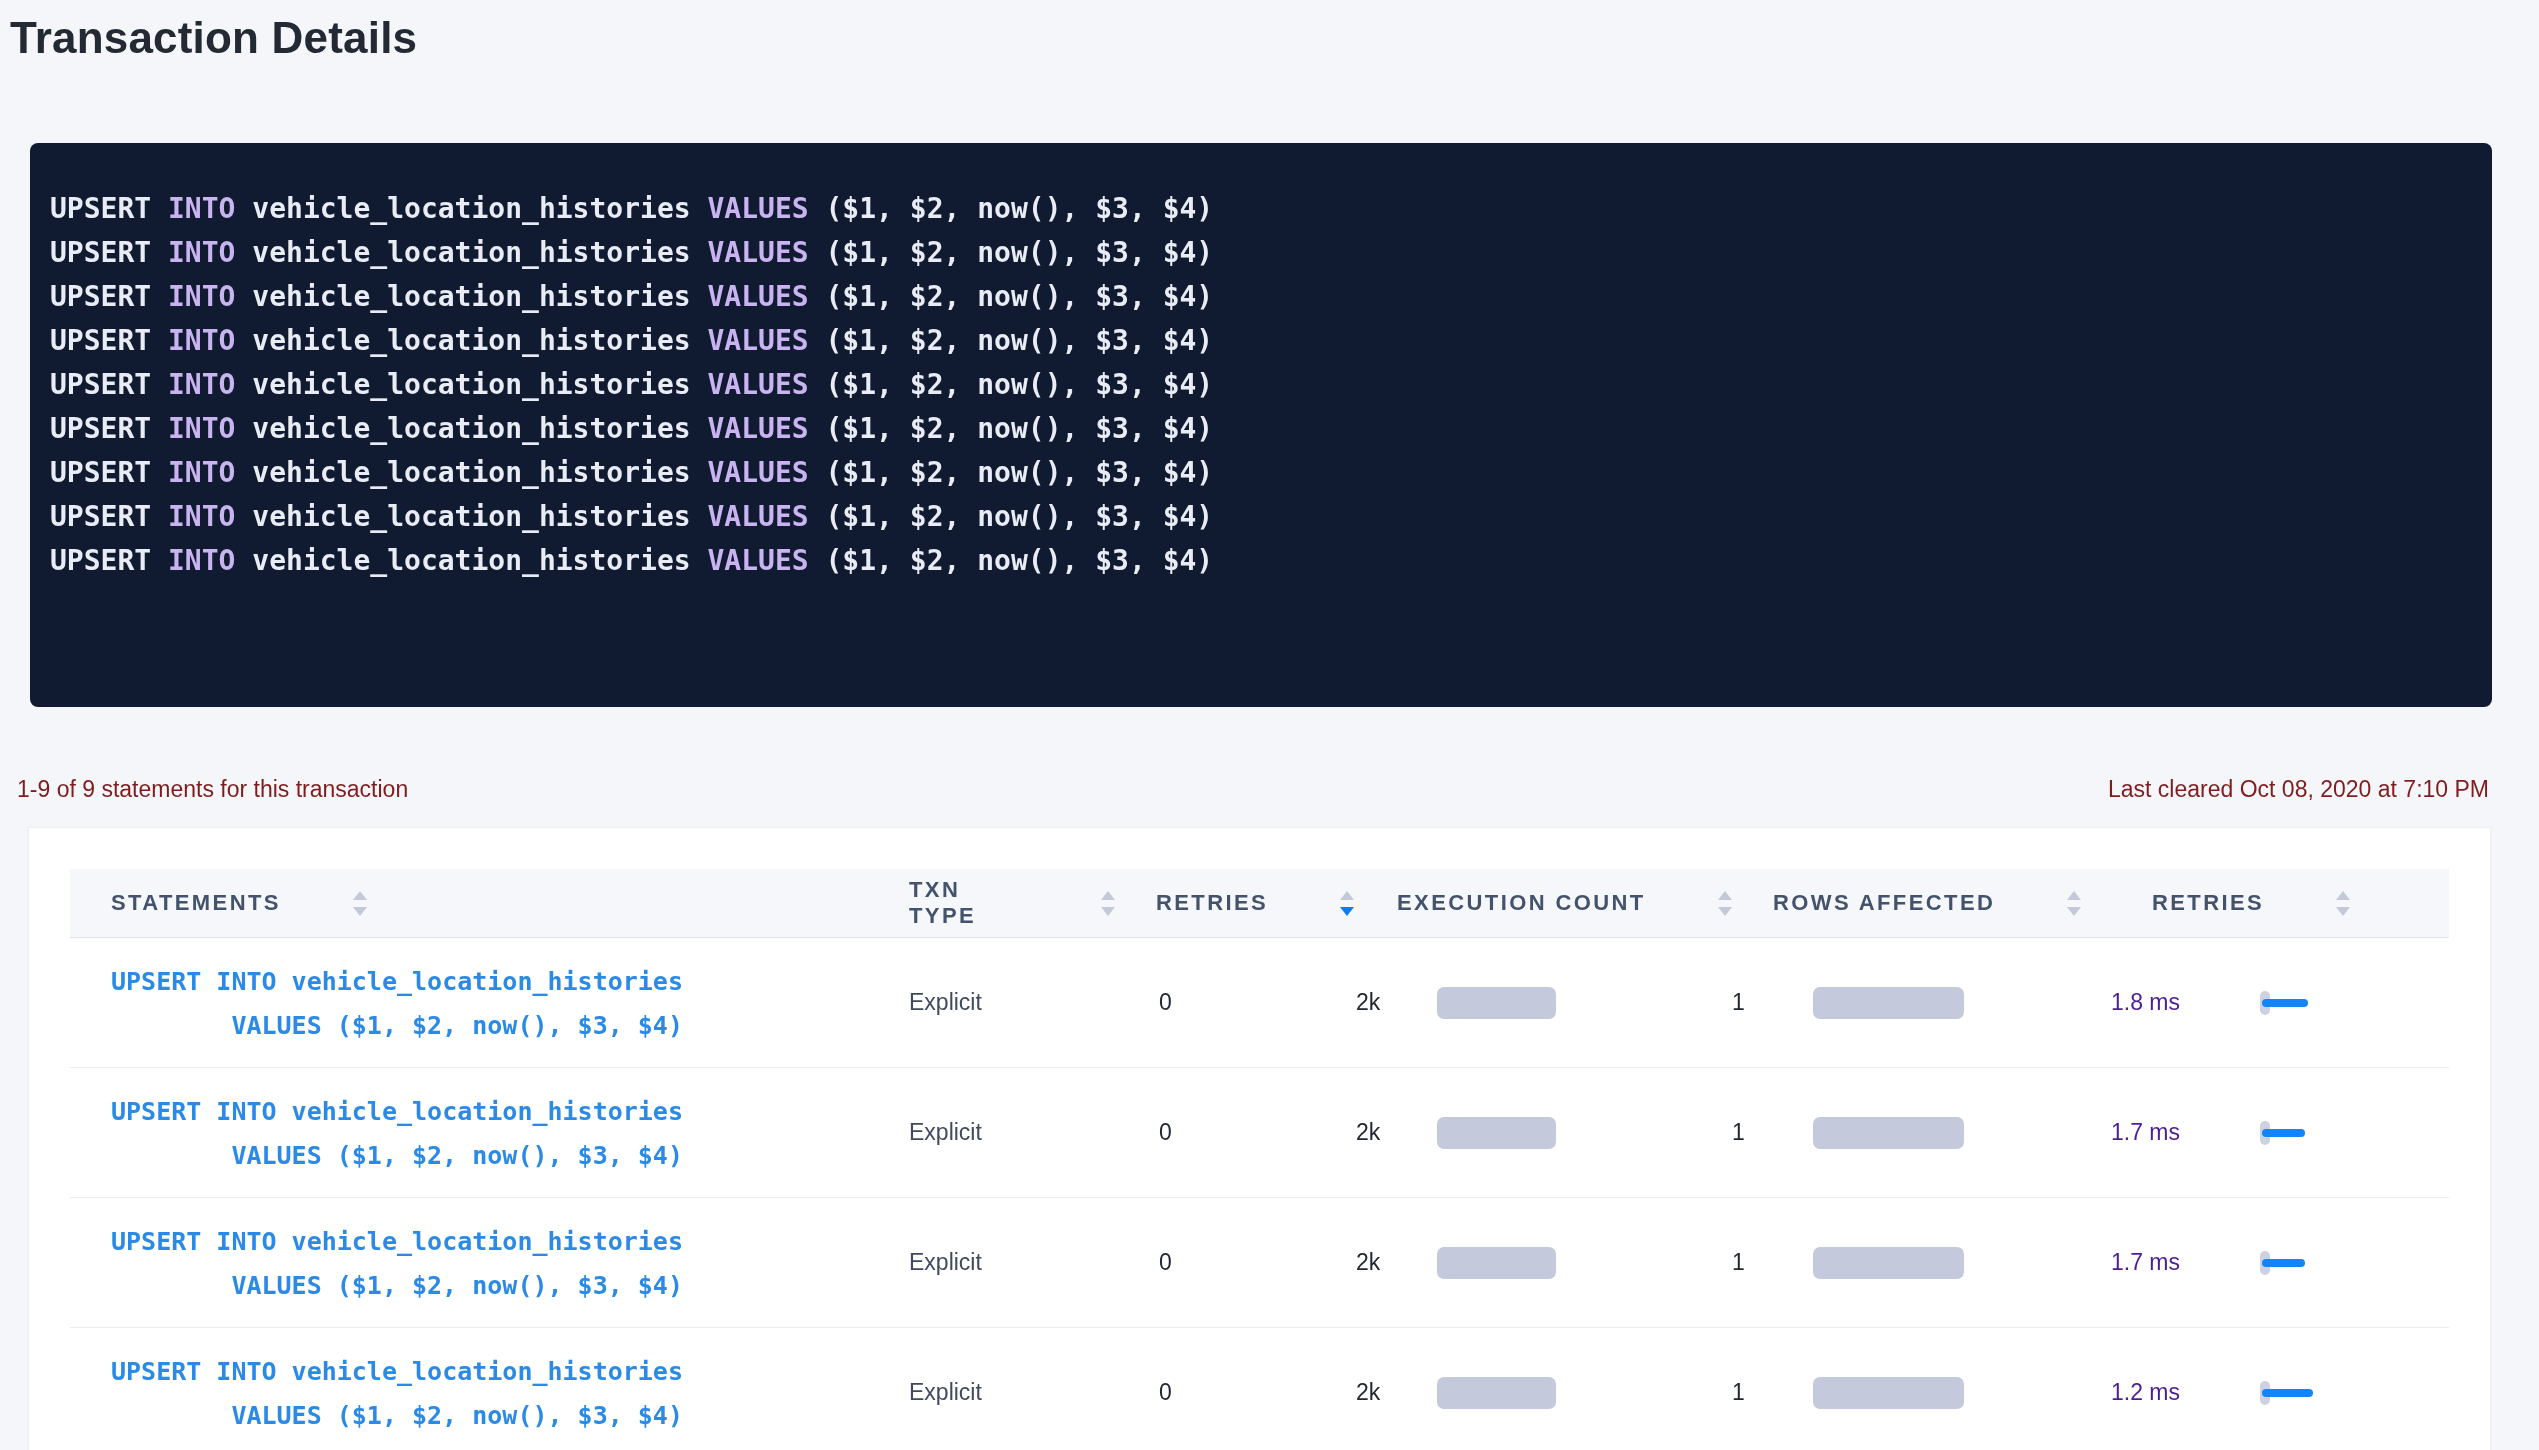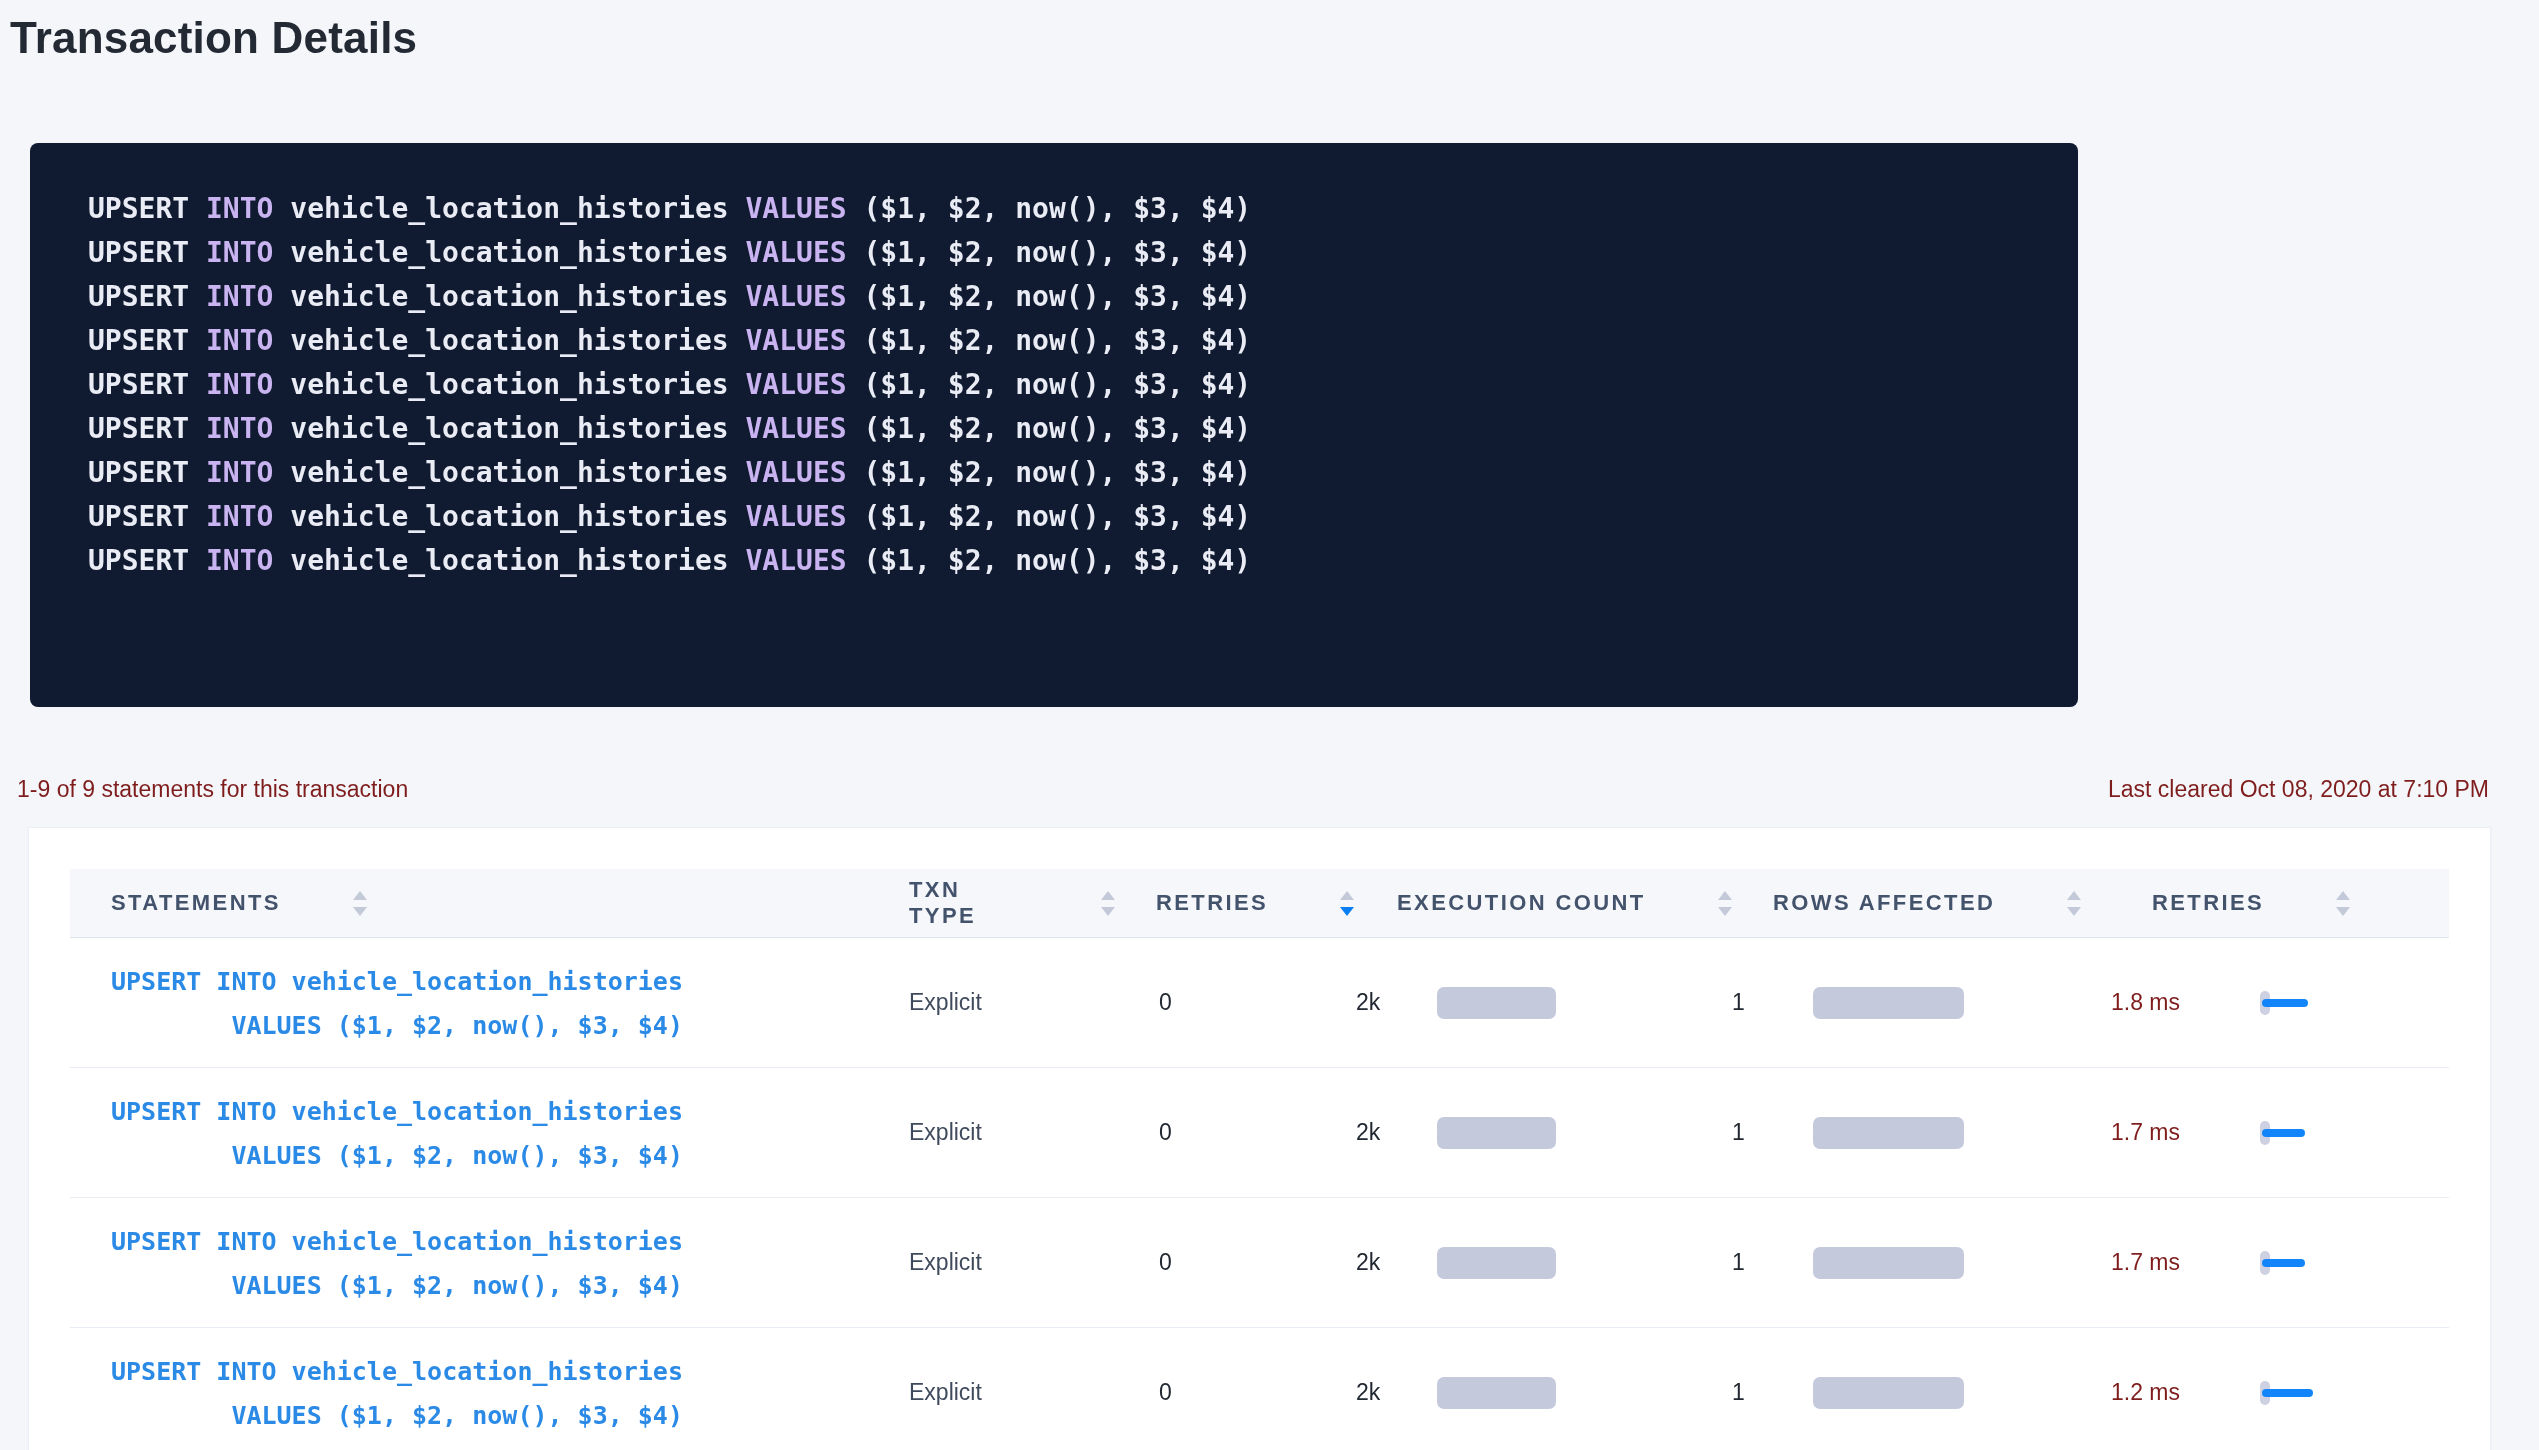--- a/index.html
+++ b/index.html
@@ -16,25 +16,25 @@
     font-size: 44px;
     line-height: 56px;
     font-weight: 600;
     letter-spacing: 0.2px;
     color: #242a34;
   }
 
   
   .code-box {
     margin: 77px 0 0 30px;
-    width: 2048px;
+    width: 2462px;
     height: 564px;
     background: var(--code-bg, #101a30);
     border-radius: 8px;
-    padding: 44px 58px;
+    padding: 44px 20px;
     font-family: "DejaVu Sans Mono", "Liberation Mono", monospace;
     font-size: 28px;
     font-weight: 700;
     line-height: 44px;
     white-space: pre;
     overflow: hidden;
   }
   .code-line .plain { color: var(--code-plain, #e9ecf5); }
   .code-line .kw    { color: var(--code-keyword, #c9b3f0); }
 
@@ -114,21 +114,21 @@
     width: 81px;
     font-size: 23px;
     color: #222831;
   }
   .gbar {
     display: inline-block;
     height: 32px;
     border-radius: 7px;
     background: var(--bar-gray, #c5c9dc);
   }
-  .latcell .latnum { width: 149px; font-size: 23px; color: #7f1d1d; }
+  .latcell .latnum { width: 149px; font-size: 23px; color: #4c1d95; }
   .latviz { position: relative; display: inline-block; width: 70px; height: 24px; }
   .latviz .pill {
     position: absolute; left: 0; top: 0;
     width: 10px; height: 24px; border-radius: 5px;
     background: var(--pill-gray, #cdd1e1);
   }
   .latviz .bluebar {
     position: absolute; left: 2px; top: 8px;
     height: 8px; border-radius: 4px;
     background: var(--latency-blue, #1285fb);

